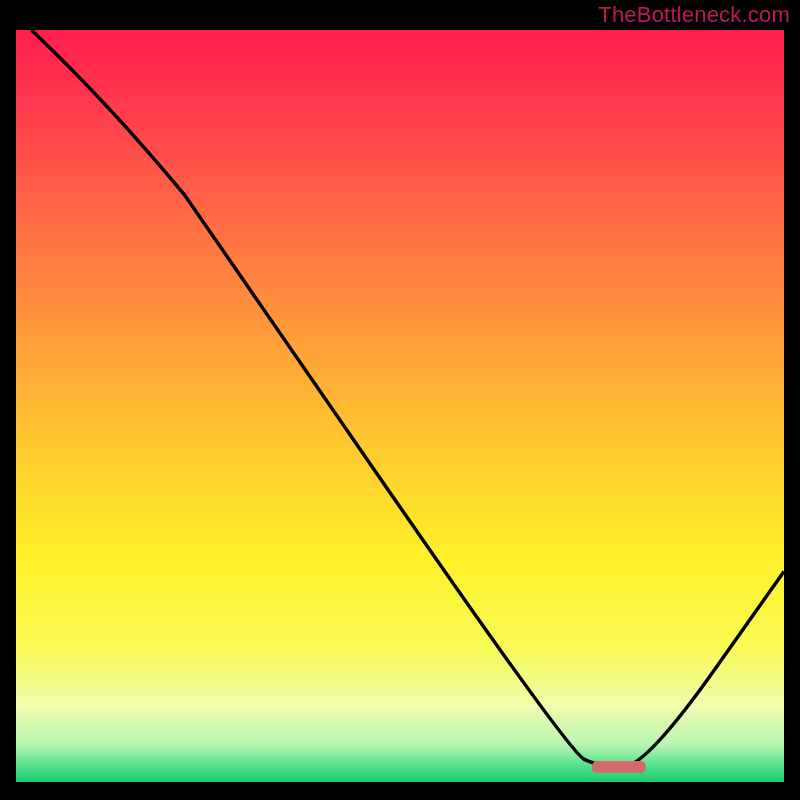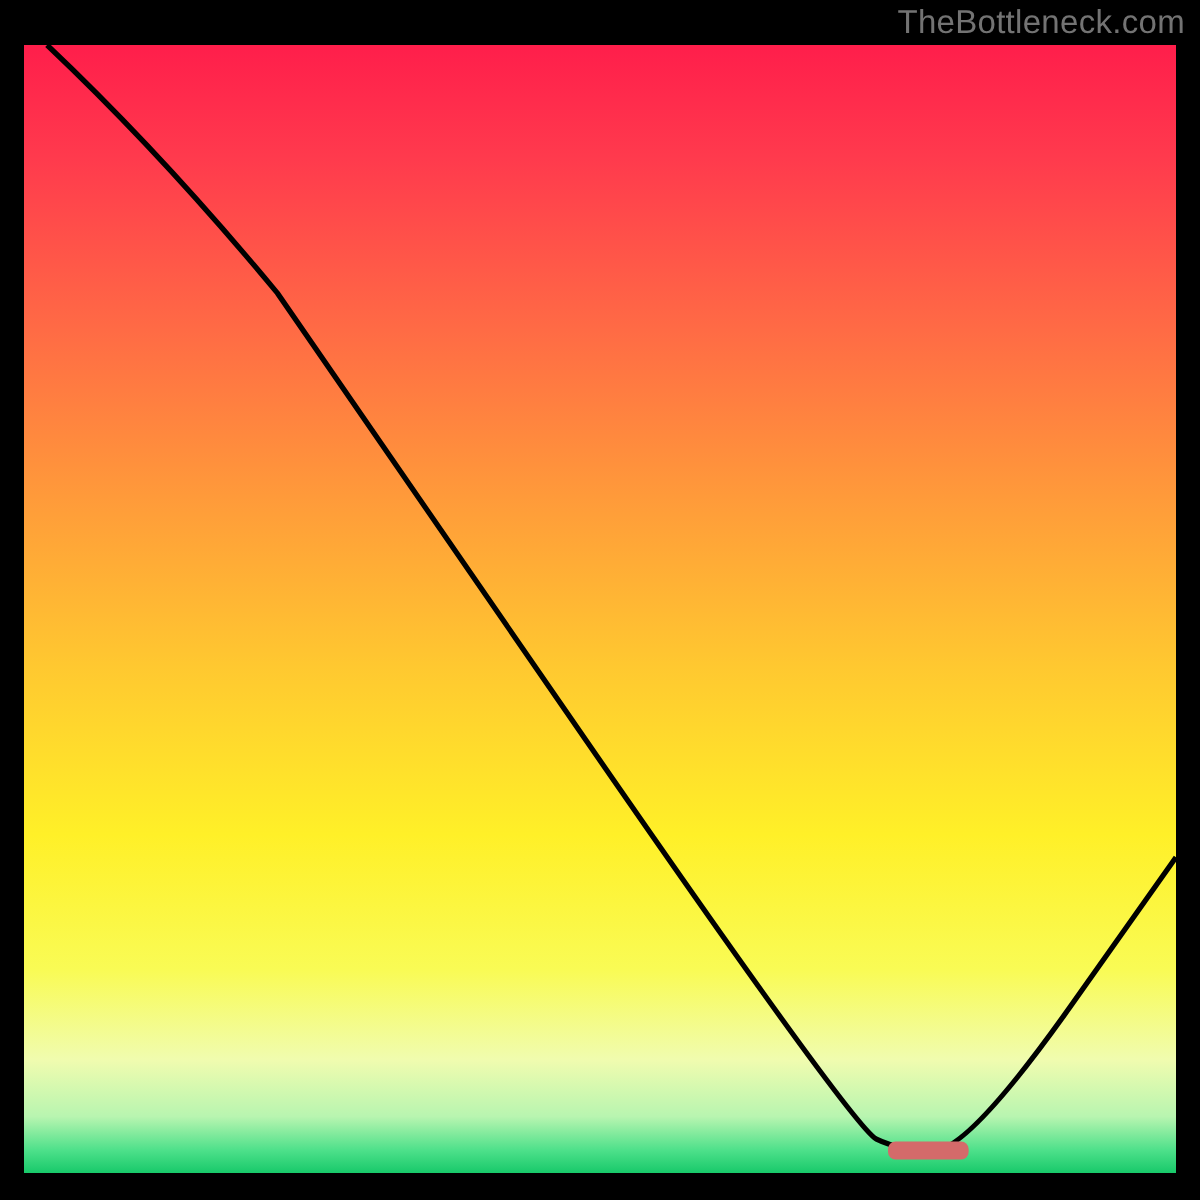--- a/index.html
+++ b/index.html
@@ -14,21 +14,21 @@
     position: relative;
     width: 800px;
     height: 800px;
   }
   .watermark {
     position: absolute;
     top: 2px;
     right: 10px;
     font-size: 22px;
     font-weight: 500;
-    color: #737373;
+    color: #be185d;
     z-index: 2;
     letter-spacing: 0.2px;
   }
   svg.chart-svg {
     display: block;
     width: 800px;
     height: 800px;
   }
 </style>
 </head>

